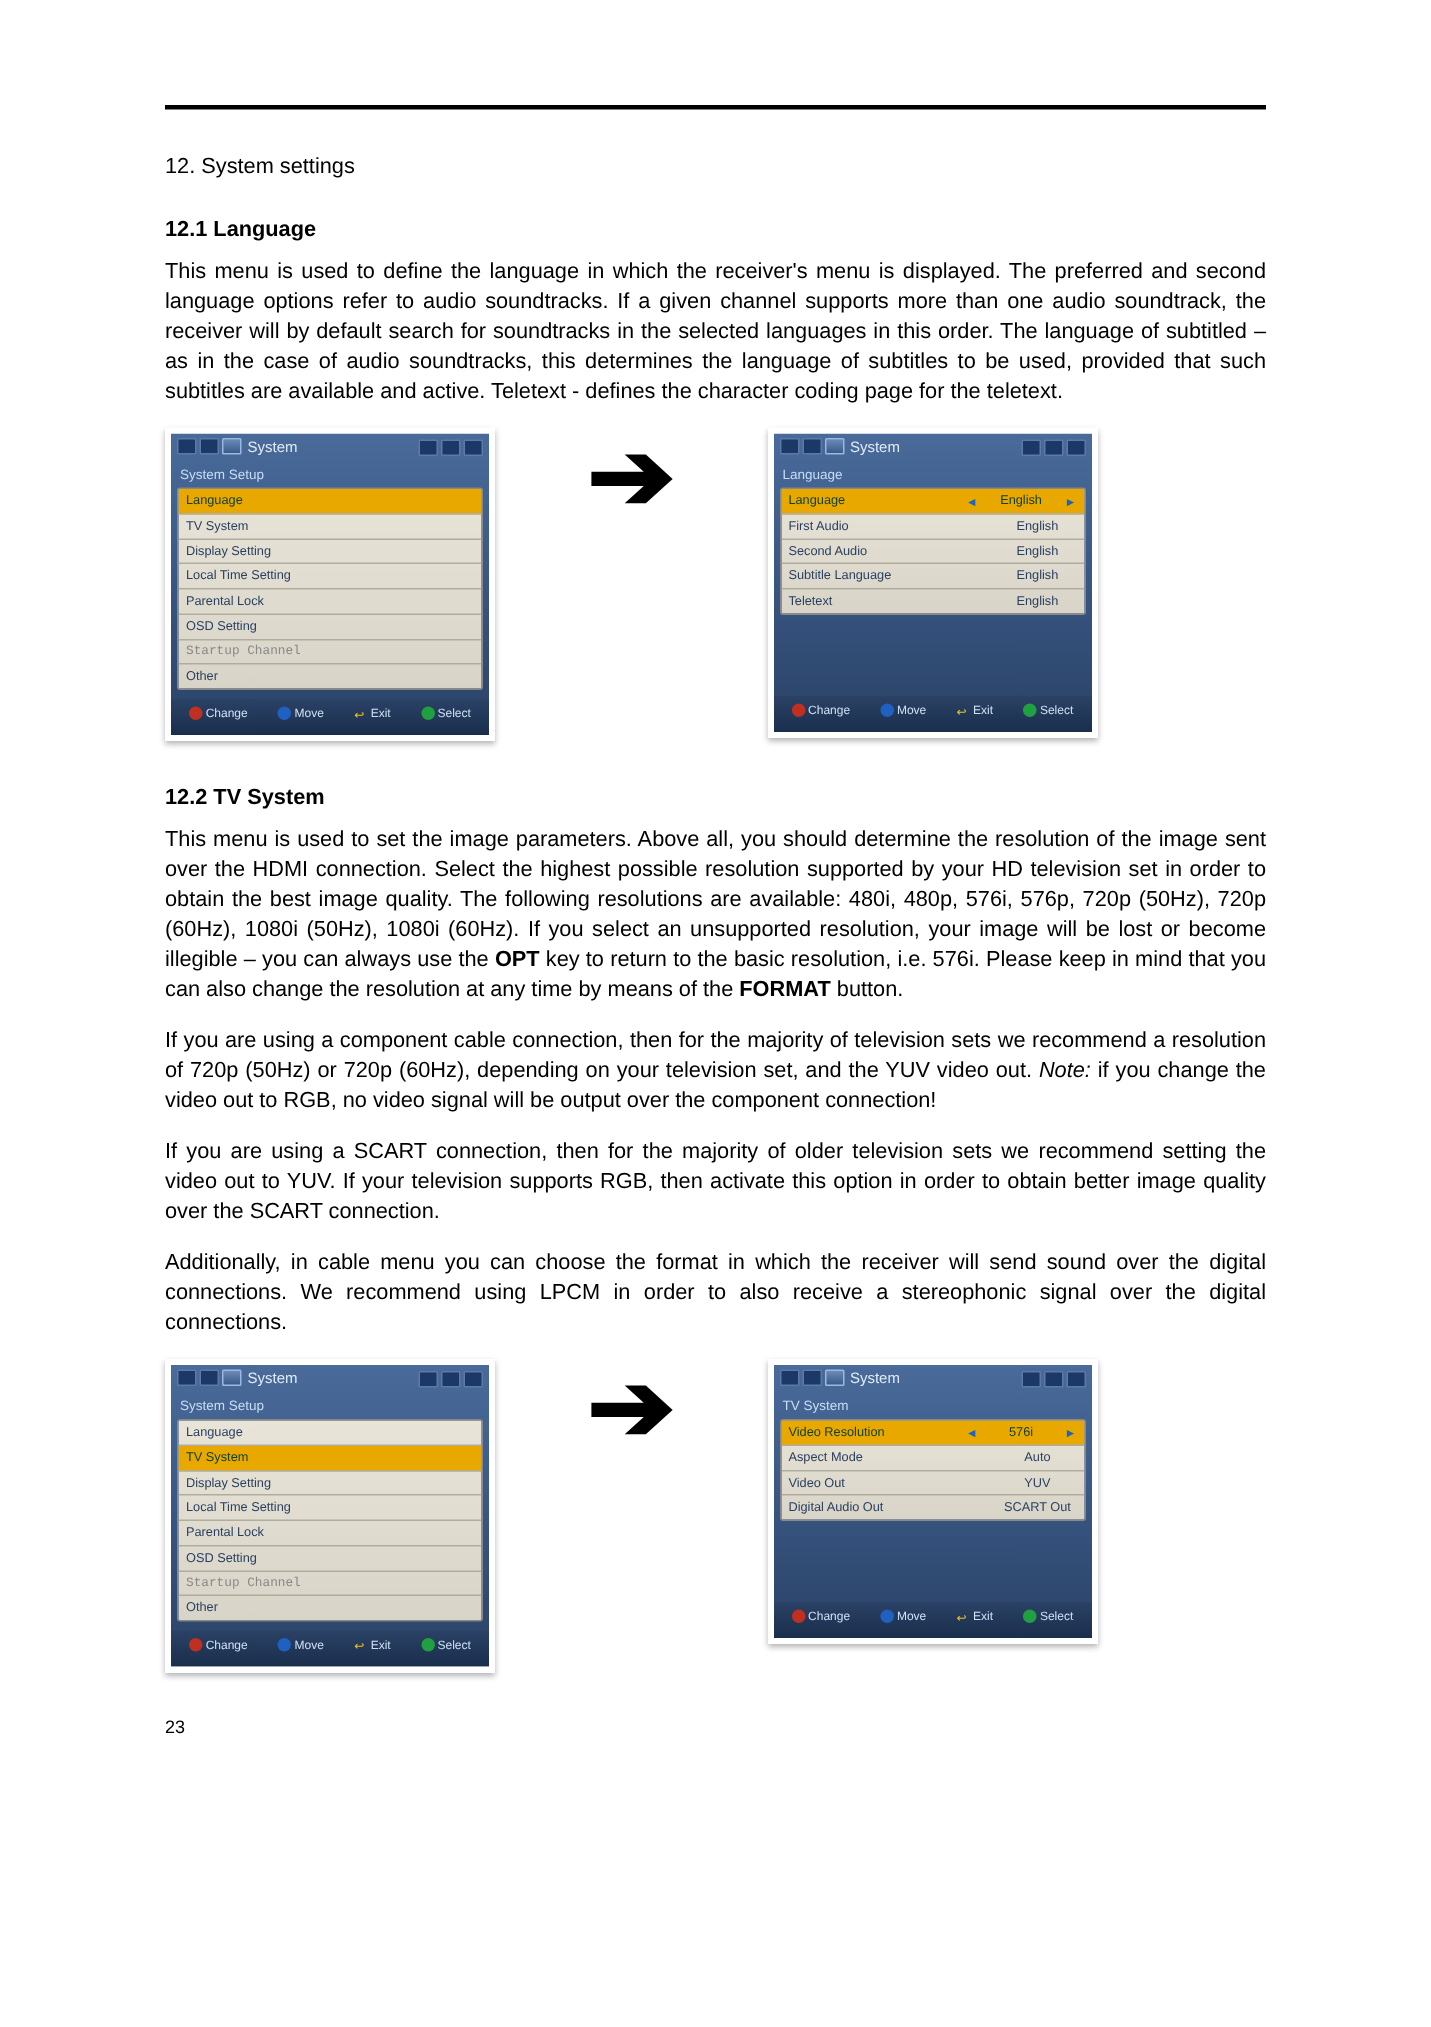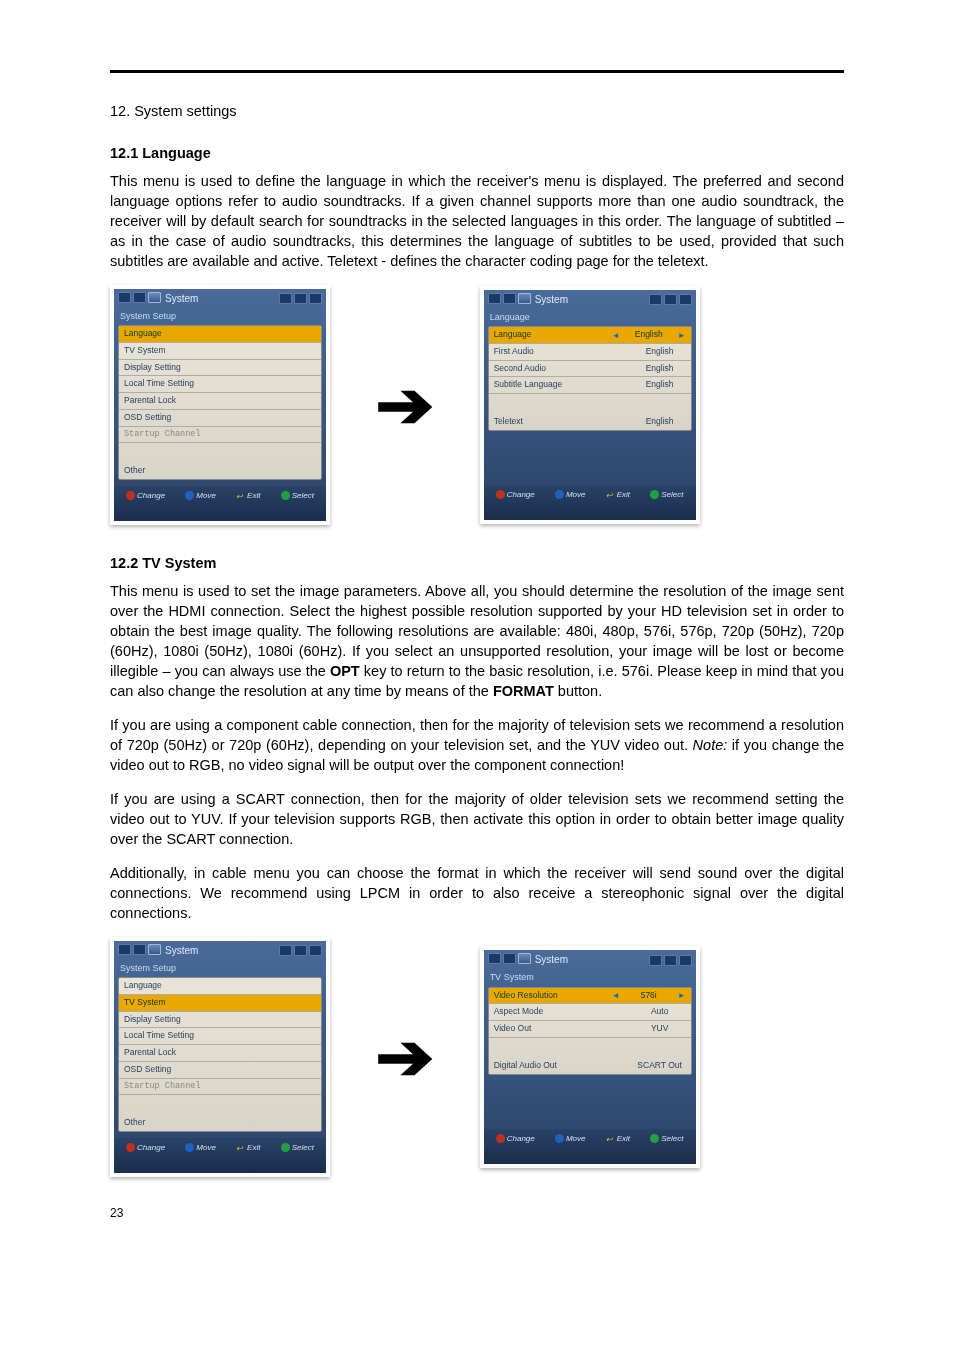--- a/index.html
+++ b/index.html
@@ -18,23 +18,23 @@
     border-top: 3px solid #000;
     margin-bottom: 28px;
   }
   .section-title { font-weight: normal; margin-bottom: 22px; }
   .subsection-title { font-weight: bold; margin-bottom: 8px; }
   p { text-align: justify; margin-bottom: 14px; }
   .bold { font-weight: bold; }
   .italic { font-style: italic; }
   .figure-row {
     display: flex;
-    align-items: center;
+    align-items: flex-start;
     justify-content: flex-start;
-    gap: 48px;
+    gap: 64px;
     margin: 4px 0 28px 0;
   }
   .arrow {
     font-size: 64px;
     font-weight: 900;
     line-height: 1;
     transform: scaleX(1.1);
   }
   
   .osd {
@@ -82,47 +82,46 @@
     border: 1px solid #888;
   }
   .osd-row {
     display: flex;
     justify-content: space-between;
     padding: 2px 5px;
     color: #2a4060;
     border-bottom: 1px solid #b0ac9e;
     font-size: 8.5px;
   }
-  .osd-row:last-child { border-bottom: none; margin-top: 20px; }
+  .osd-row:last-child { border-bottom: none; }
   .osd-row.highlight {
     background: #e8a800;
     color: #104020;
   }
   .osd-row.disabled { color: #888; font-family: Liberation Mono, monospace; }
   .osd-row.kv .val {
     min-width: 52px;
     text-align: center;
     color: #2a4060;
   }
   .osd-row.kv.highlight .val {
     background: #e8a800;
     color: #104020;
   }
   .osd-row.kv .arrow-pair { display:flex; align-items:center; gap:3px; }
   .mini-ar { color:#1866c0; font-size:8px; }
   .osd-spacer { height: 48px; }
   .osd-footer {
     display: flex;
     justify-content: space-around;
-    padding: 4px 2px 20px 2px;
+    padding: 4px 2px 9px 2px;
     font-size: 8px;
     color: #d0e0f4;
     background: linear-gradient(#2a4266, #1a2e4c);
     margin-top: 6px;
-    font-style: italic;
   }
   .foot-item { display:flex; align-items:center; gap:2px; }
   .foot-glyph {
     width:9px; height:9px; border-radius:50%;
   }
   .fg-red { background:#c03020; }
   .fg-blue { background:#2060c0; }
   .fg-arr { background:none; color:#f0c020; }
   .fg-ent { background:#20a040; }
   .page-num { margin-top: 24px; font-size:12px; }

